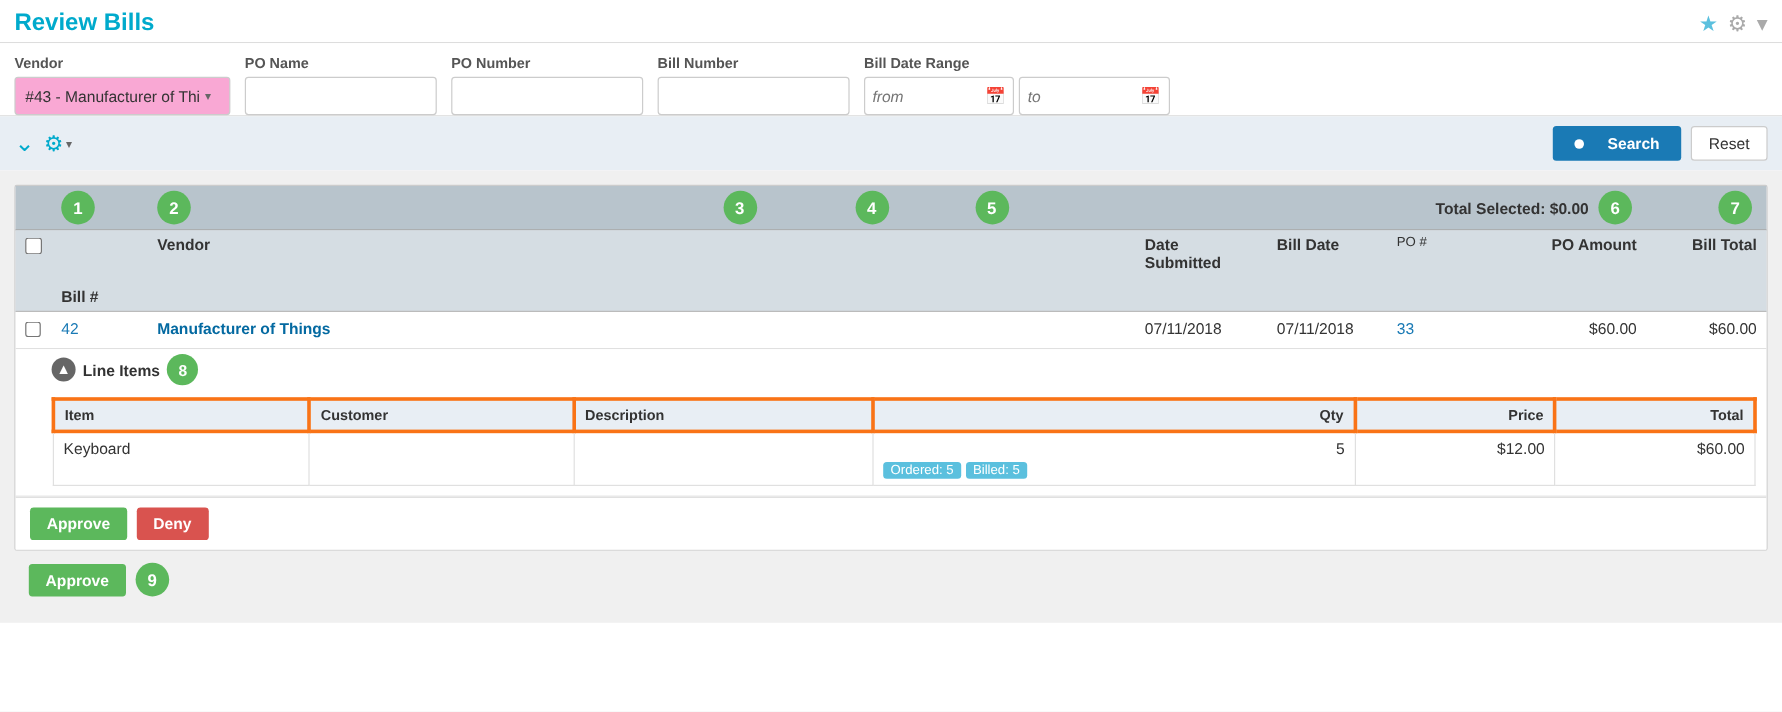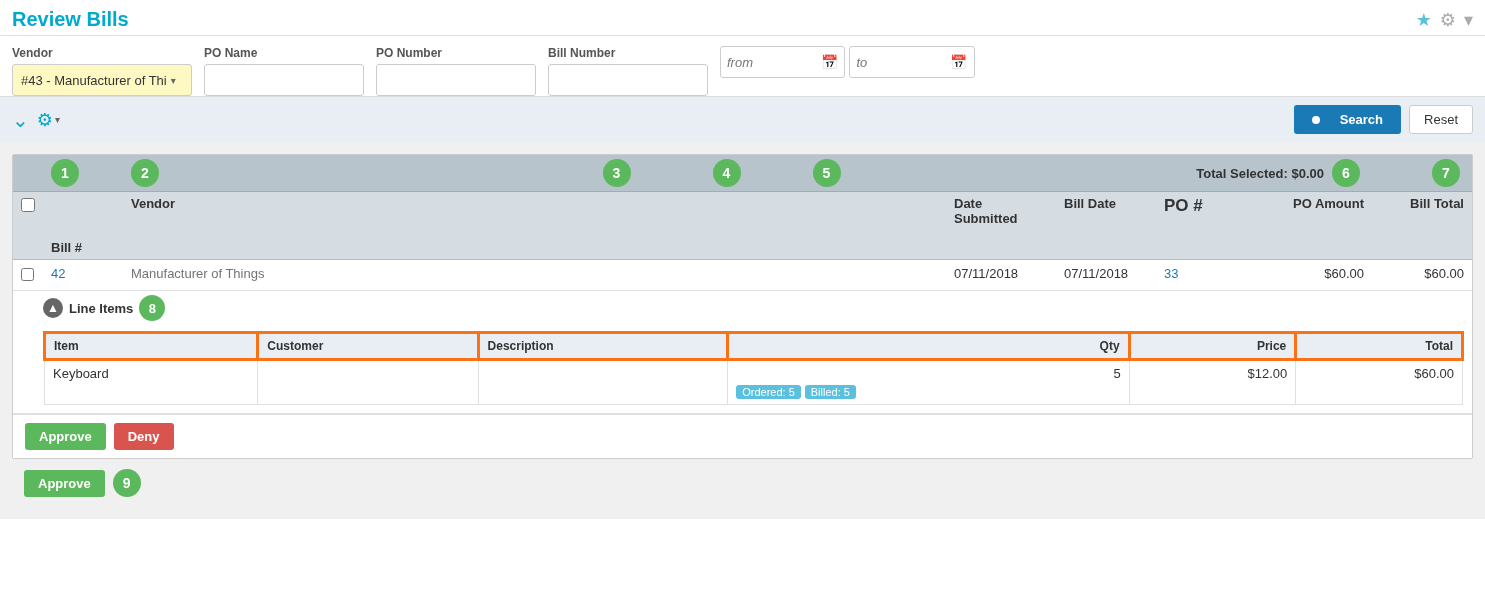--- a/index.html
+++ b/index.html
@@ -34,21 +34,21 @@
     .filter-field { display: flex; flex-direction: column; gap: 4px; }
     .filter-label { font-size: 12px; font-weight: bold; color: #555; }
     .filter-input {
       border: 1px solid #ccc; border-radius: 3px; padding: 5px 8px;
       font-size: 13px; height: 32px; background: #fff;
     }
     .filter-input::placeholder { color: #aaa; font-style: italic; }
     .vendor-field { min-width: 180px; }
     .vendor-select-wrap {
       display: flex; align-items: center; border: 1px solid #ccc; border-radius: 3px;
-      background: #fef9c3; height: 32px; padding: 0 8px; gap: 4px; cursor: pointer;
+      background: #f9a8d4; height: 32px; padding: 0 8px; gap: 4px; cursor: pointer;
     }
     .vendor-select-text { font-size: 13px; color: #333; white-space: nowrap; overflow: hidden; }
     .vendor-dropdown-icon { color: #666; font-size: 10px; }
     .po-number-field { width: 160px; }
     .po-name-field { width: 160px; }
     .bill-number-field { width: 160px; }
     .date-range-field { display: flex; flex-direction: column; gap: 4px; }
     .date-range-inputs { display: flex; align-items: center; gap: 4px; }
     .date-input-wrap {
       display: flex; align-items: center; border: 1px solid #ccc; border-radius: 3px;
@@ -99,42 +99,42 @@
       color: #fff; font-weight: bold; font-size: 14px;
       display: flex; align-items: center; justify-content: center;
       margin-right: 4px; flex-shrink: 0;
     }
     .col-check-input { width: 14px; height: 14px; cursor: pointer; }
 
     .th-bill { width: 80px; font-weight: bold; font-size: 13px; margin-top: 44px; }
     .th-vendor { flex: 1; font-weight: bold; font-size: 13px; }
     .th-date-submitted { width: 110px; font-weight: bold; font-size: 13px; }
     .th-bill-date { width: 100px; font-weight: bold; font-size: 13px; }
-    .th-po { width: 80px; font-weight: bold; font-size: 17px; }
+    .th-po { width: 80px; font-weight: normal; font-size: 11px; }
     .th-po-amount { width: 120px; text-align: right; font-weight: bold; font-size: 13px; }
     .th-bill-total { width: 100px; text-align: right; font-weight: bold; font-size: 13px; }
 
     .total-selected {
       margin-left: auto; margin-right: 8px; font-size: 13px; font-weight: bold;
       white-space: nowrap;
     }
 
     
     .table-body-row {
       display: flex; align-items: flex-start;
       padding: 6px 8px;
       border-bottom: 1px solid #e0e0e0;
       background: #fff;
     }
 
     .td-check { width: 30px; flex-shrink: 0; padding-top: 2px; }
     .td-bill { width: 80px; }
     .td-bill a { color: #1a7ab5; text-decoration: none; }
     .td-vendor { flex: 1; }
-    .td-vendor a { color: #737373; text-decoration: none; }
+    .td-vendor a { color: #0369a1; text-decoration: none; font-weight: bold; }
     .td-date-submitted { width: 110px; }
     .td-bill-date { width: 100px; }
     .td-po { width: 80px; }
     .td-po a { color: #1a7ab5; text-decoration: none; }
     .td-po-amount { width: 120px; text-align: right; }
     .td-bill-total { width: 100px; text-align: right; }
 
     
     .line-items-section {
       padding: 0 8px 8px 30px;
@@ -229,20 +229,21 @@
         <span class="filter-label">PO Number</span>
         <input type="text" class="filter-input" style="">
       </div>
 
       <div class="filter-field bill-number-field">
         <span class="filter-label">Bill Number</span>
         <input type="text" class="filter-input" style="">
       </div>
 
       <div class="date-range-field">
+        <span class="filter-label">Bill Date Range</span>
         <div class="date-range-inputs">
           <div class="date-input-wrap">
             <input type="text" class="date-input" placeholder="from" style="">
             <span class="calendar-icon">📅</span>
           </div>
           <div class="date-input-wrap">
             <input type="text" class="date-input" placeholder="to" style="">
             <span class="calendar-icon">📅</span>
           </div>
         </div>

